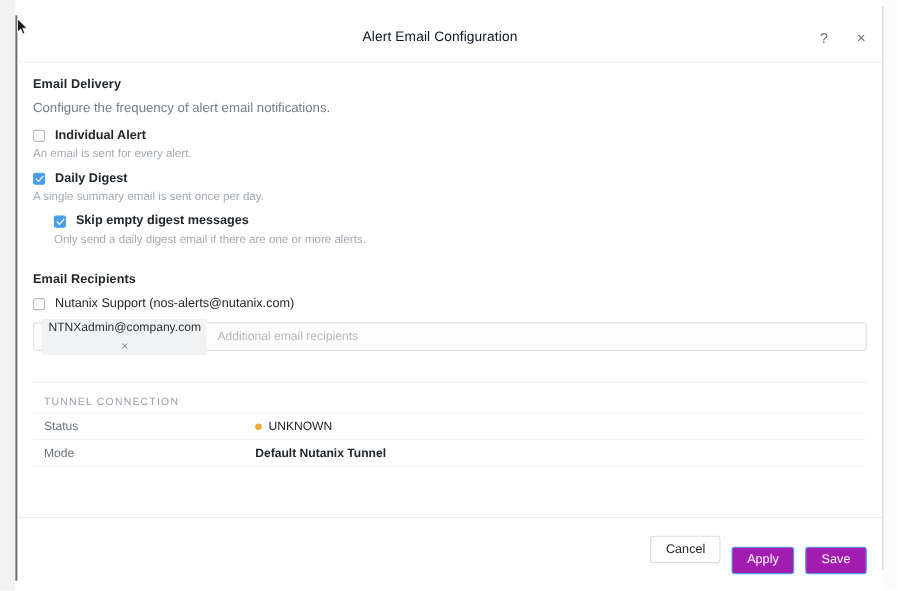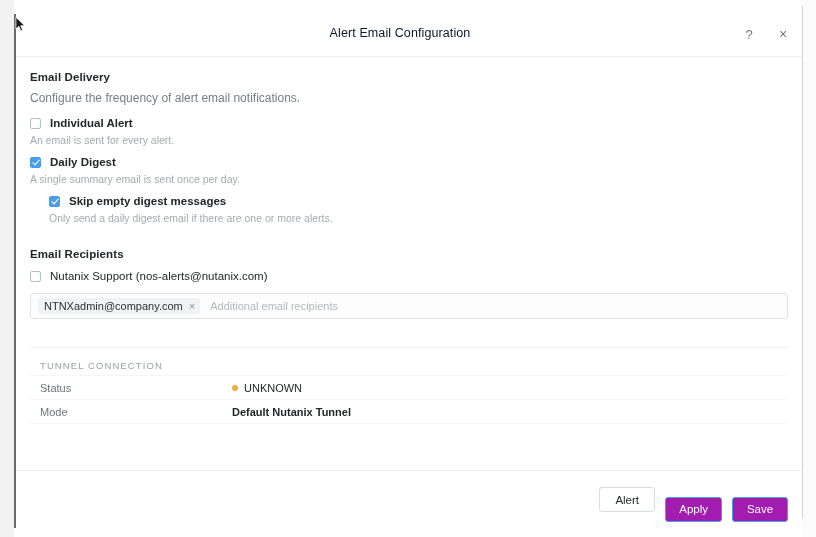--- a/index.html
+++ b/index.html
@@ -200,20 +200,21 @@
   .chip {
     display: inline-flex;
     align-items: center;
     gap: 6px;
     background: #f1f2f3;
     border-radius: 2px;
     padding: 2px 5px 2px 6px;
     font-size: 11px;
     color: #2b3136;
     cursor: default;
+    flex-direction: column;
   }
   .chip-x {
     font-size: 11px;
     color: #8a9199;
     cursor: pointer;
     line-height: 1;
   }
   .email-placeholder {
     margin-left: 10px;
     font-size: 11px;
@@ -380,21 +381,21 @@
 
       <div class="kv-row">
         <div class="kv-key">Mode</div>
         <div class="kv-val bold">Default Nutanix Tunnel</div>
       </div>
       <div class="kv-bottom-line"></div>
     </div>
   </div>
 
   <div class="modal-footer">
-    <div class="btn btn-secondary">Alert</div>
+    <div class="btn btn-secondary">Cancel</div>
     <div class="btn btn-primary">Apply</div>
     <div class="btn btn-primary">Save</div>
   </div>
 </div>
 
 <svg class="cursor" viewBox="0 0 12 18">
   <path d="M1,1 L1,14 L4.2,11 L6.4,16 L8.3,15.1 L6.2,10.4 L10.4,10.2 Z" fill="#1b1b1b" stroke="#ffffff" stroke-width="0.8"></path>
 </svg>
 
 </body></html>

